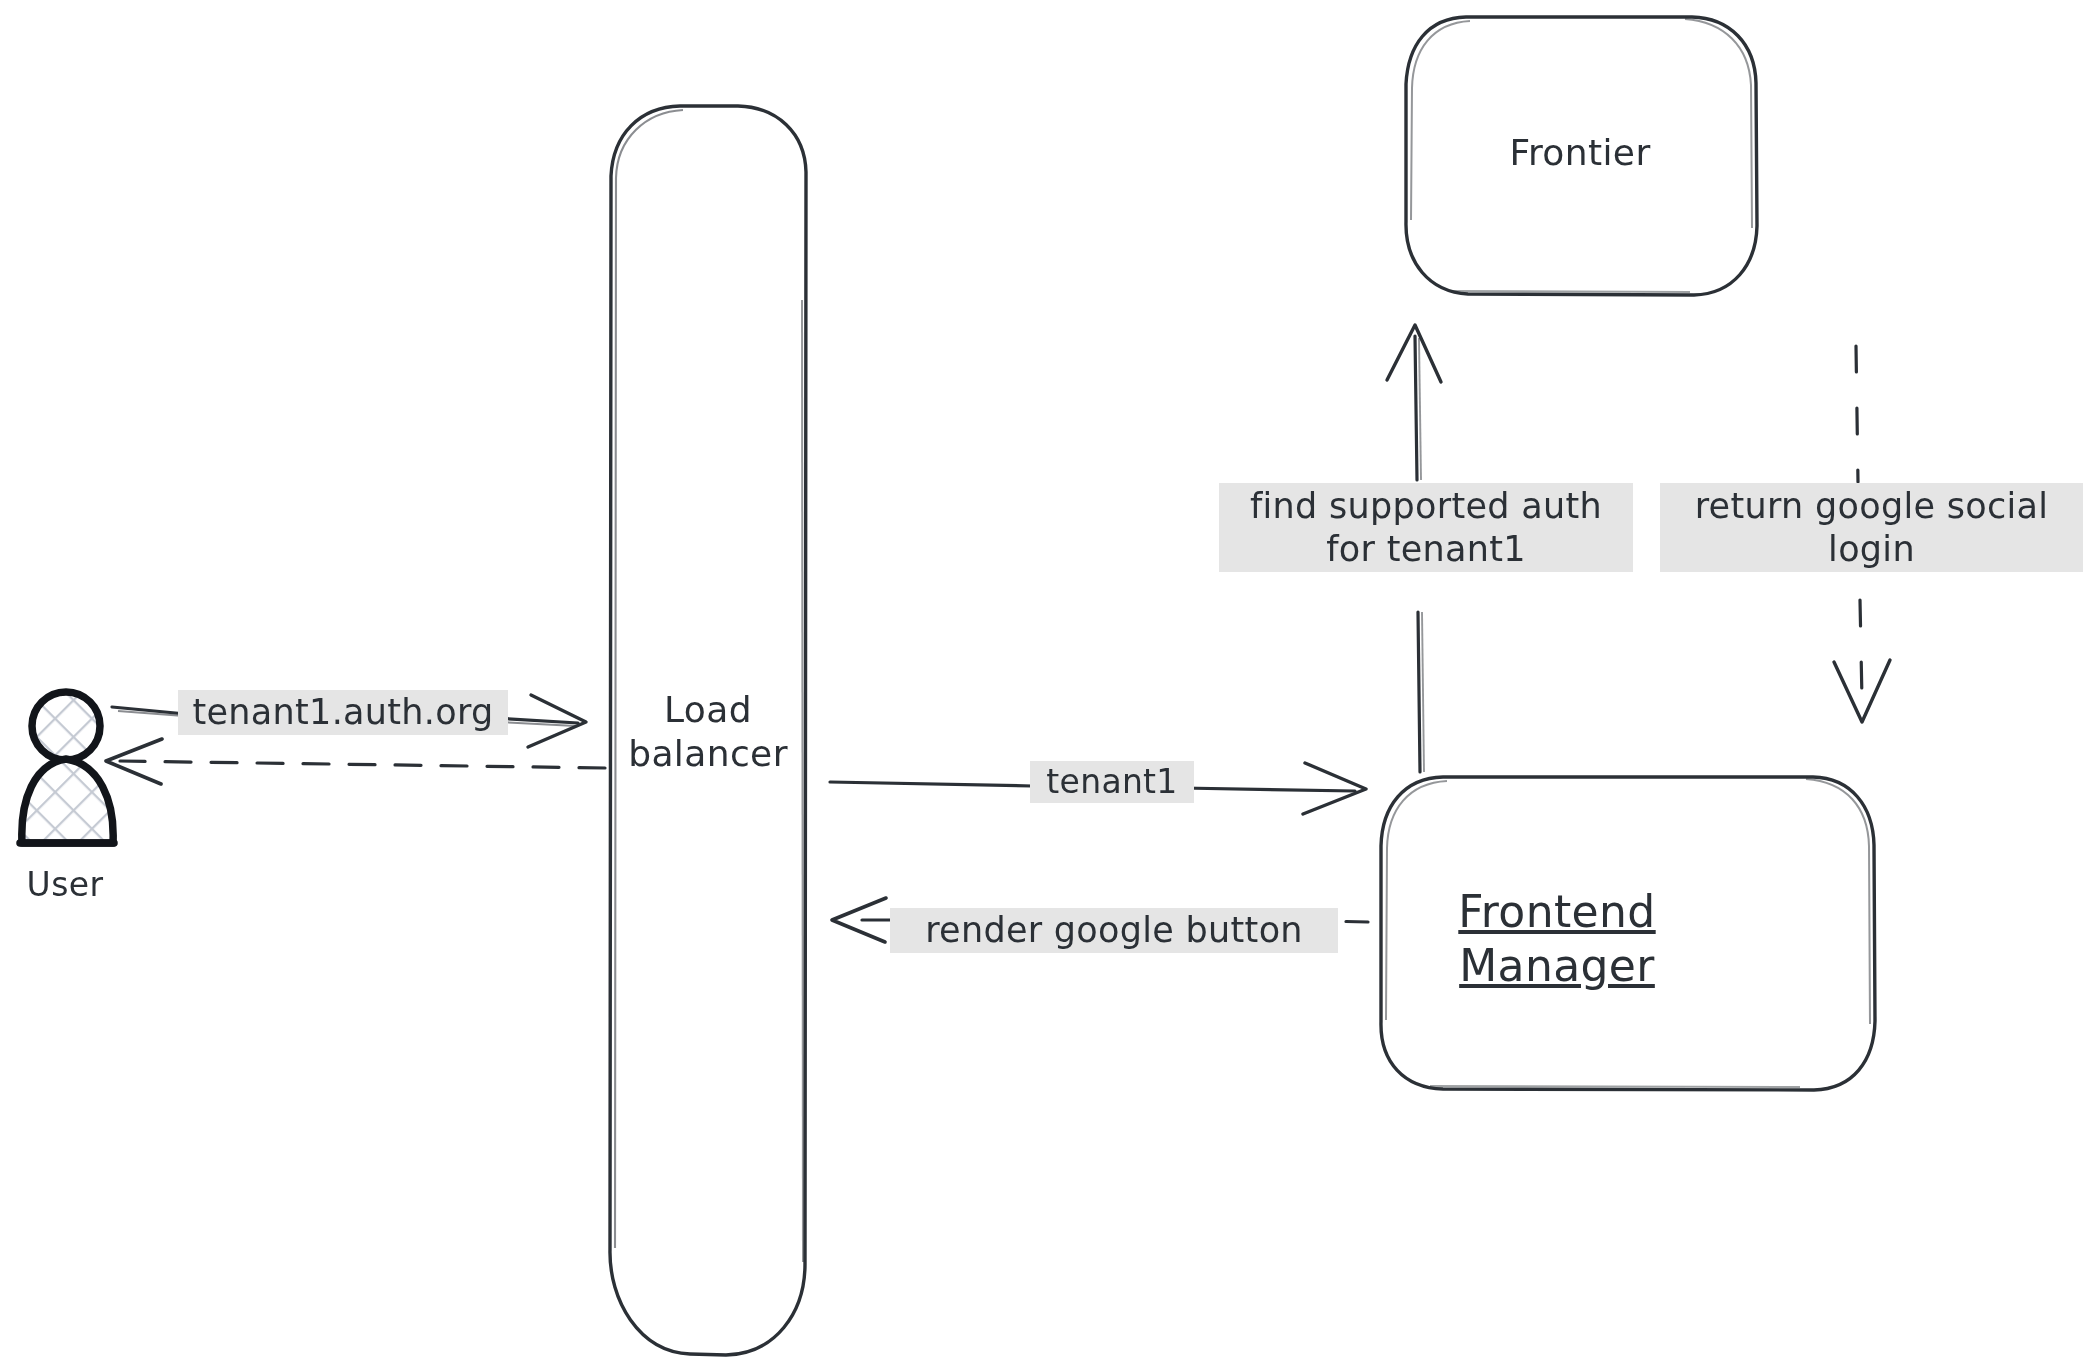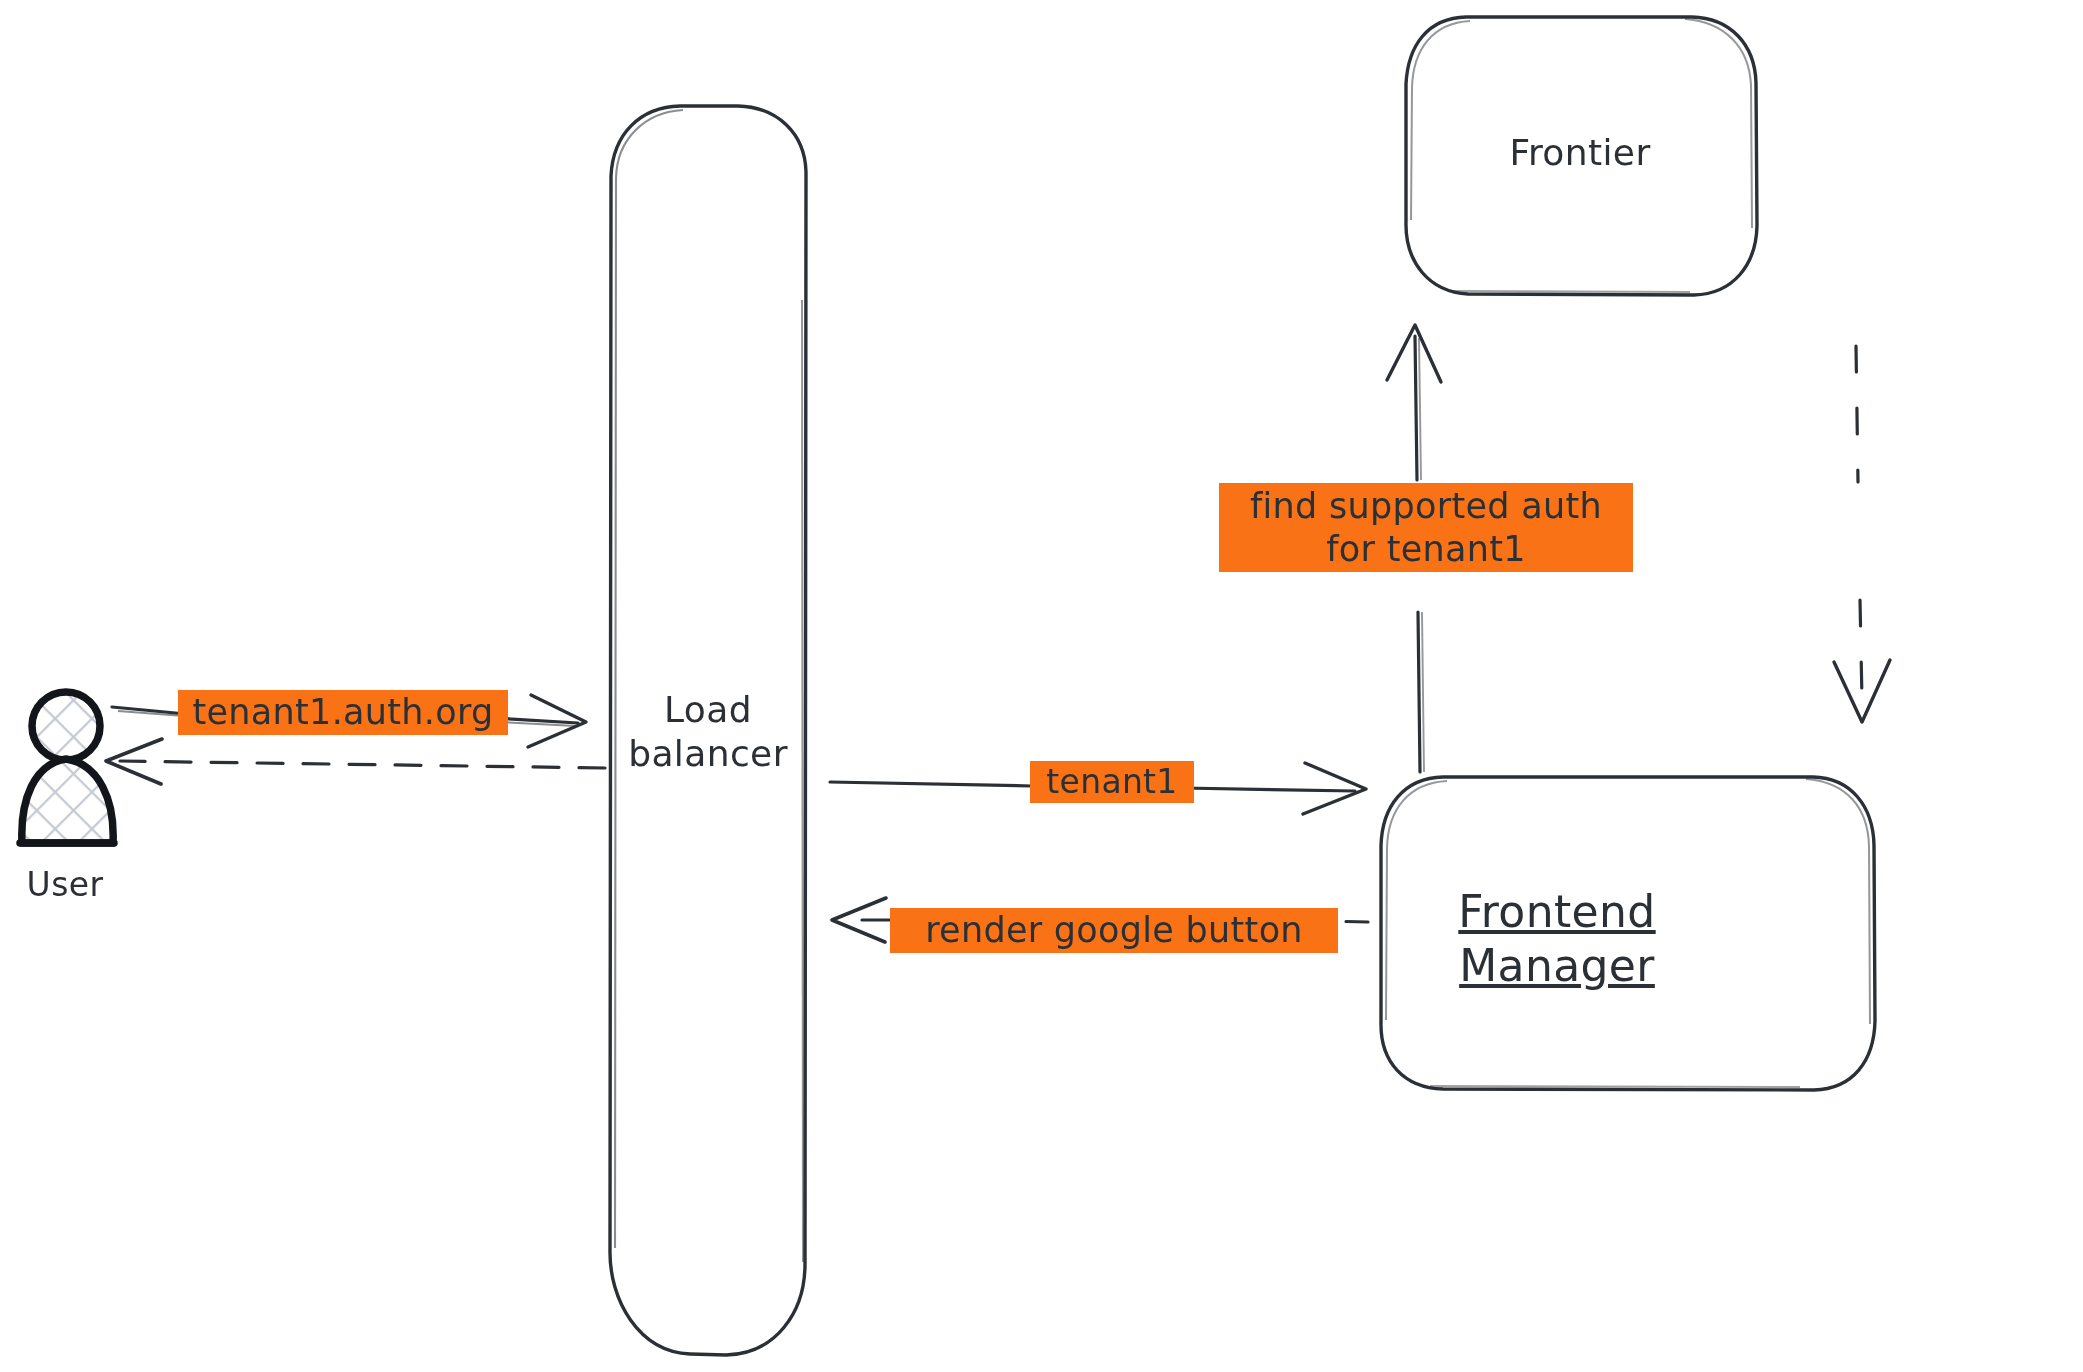--- a/index.html
+++ b/index.html
@@ -35,21 +35,21 @@
     pointer-events: none;
     letter-spacing: 0.4px;
   }
   .edge-label {
     position: absolute;
     color: #2b3036;
     font-family: "DejaVu Sans", sans-serif;
     text-align: center;
     line-height: 1.22;
     white-space: pre-line;
-    background: #f97316;
+    background: #e5e5e5;
     pointer-events: none;
     letter-spacing: 0.3px;
   }
   .lbl-lb        { left: 612px;  top: 688px;  width: 192px; font-size: 36px; }
   .lbl-frontier  { left: 1405px; top: 131px;  width: 350px; font-size: 36px; }
   .lbl-fm        { left: 1382px; top: 885px;  width: 350px; font-size: 44px; text-decoration: underline; }
   .lbl-user      { left: 0px;    top: 865px;  width: 130px; font-size: 33px; }
 
   .lbl-domain    { left: 178px;  top: 690px;  width: 322px; font-size: 35px; padding: 1px 4px; }
   .lbl-tenant1   { left: 1030px; top: 761px;  width: 156px; font-size: 33px; padding: 1px 4px; }
@@ -175,14 +175,16 @@
 
   <div class="edge-label lbl-domain">tenant1.auth.org</div>
 
   <div class="edge-label lbl-tenant1">tenant1</div>
 
   <div class="edge-label lbl-render">render google button</div>
 
   <div class="edge-label lbl-findauth">find supported auth
 for tenant1</div>
 
+  <div class="edge-label lbl-return">return google social
+login</div>
 
 </div>
 
 </body></html>

